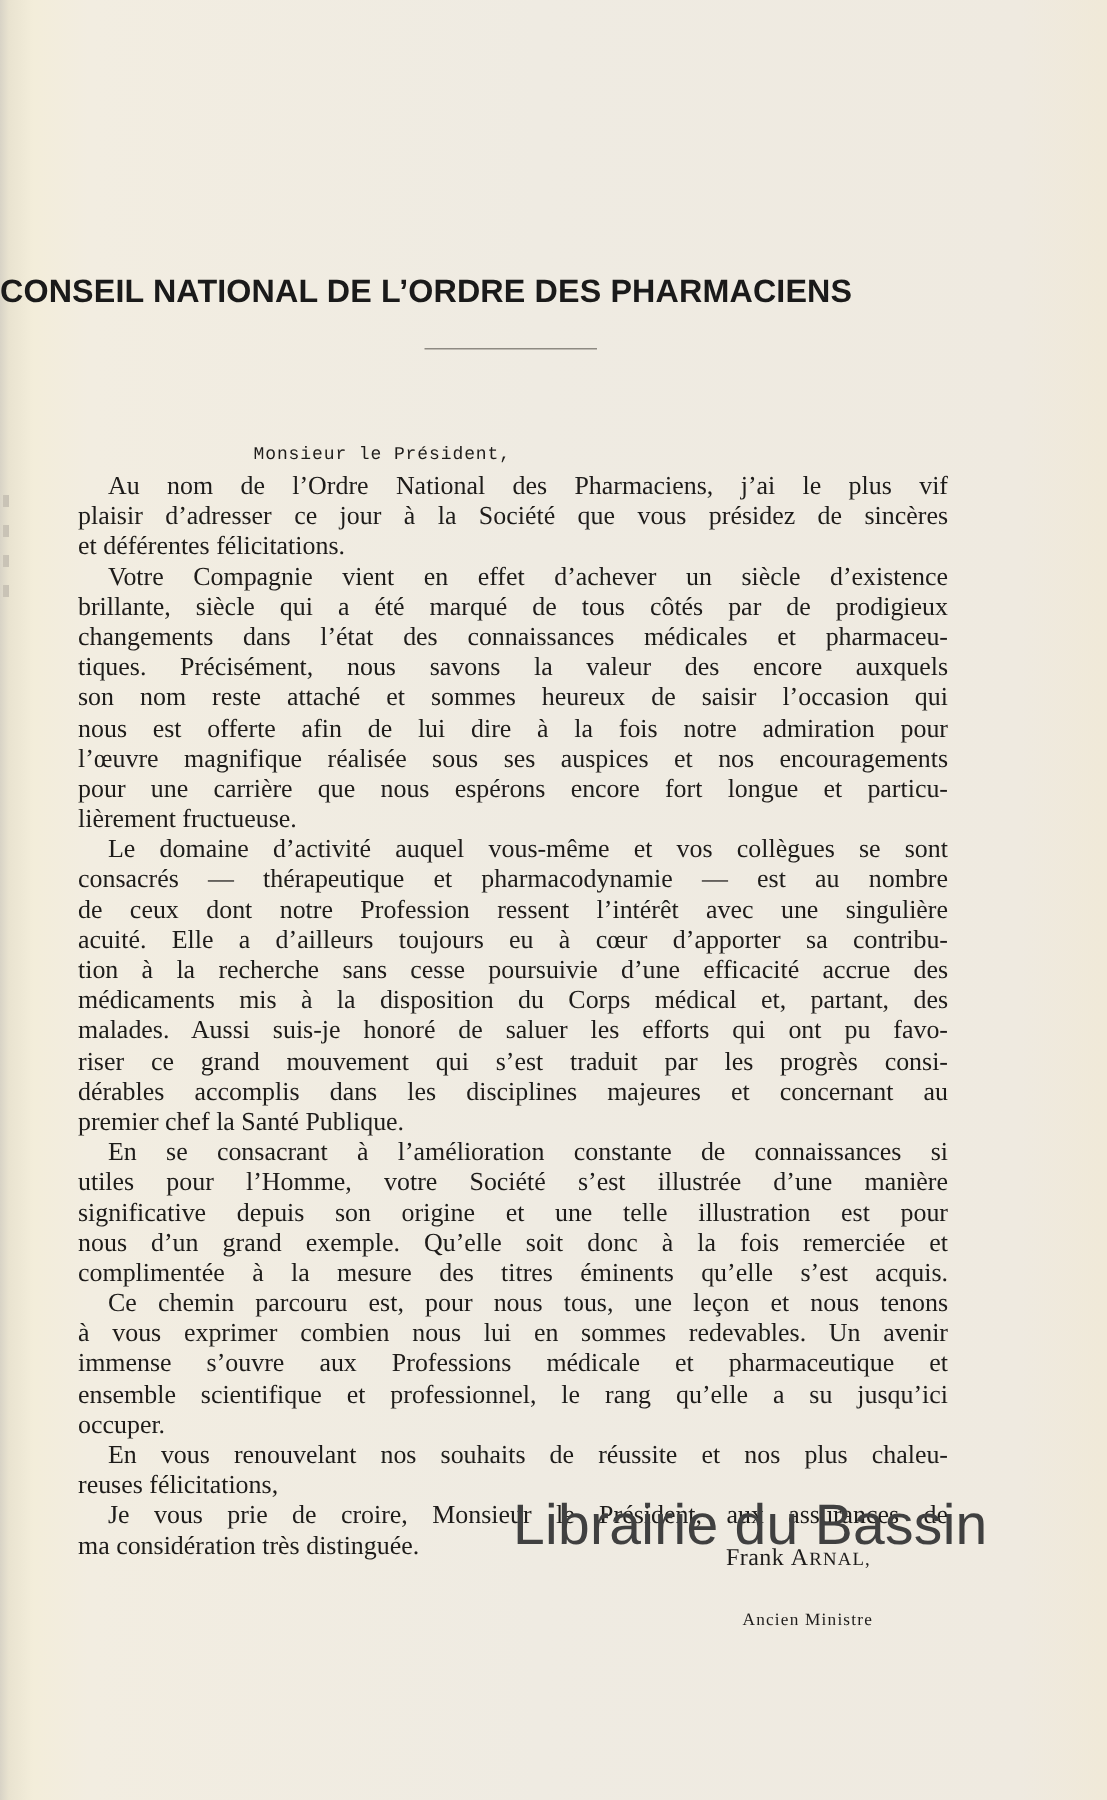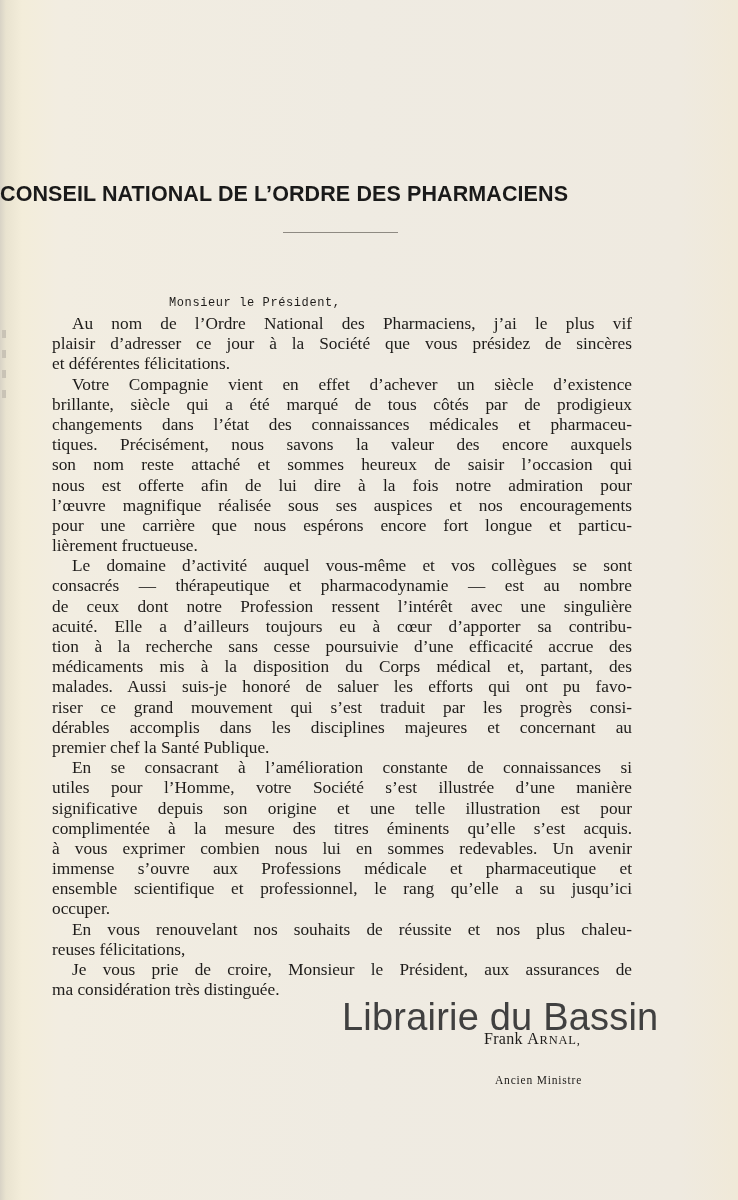--- a/index.html
+++ b/index.html
@@ -152,21 +152,23 @@
       <span class="line">acuité. Elle a d’ailleurs toujours eu à cœur d’apporter sa contribu-</span>
       <span class="line">tion à la recherche sans cesse poursuivie d’une efficacité accrue des</span>
       <span class="line">médicaments mis à la disposition du Corps médical et, partant, des</span>
       <span class="line">malades. Aussi suis-je honoré de saluer les efforts qui ont pu favo-</span>
       <span class="line">riser ce grand mouvement qui s’est traduit par les progrès consi-</span>
       <span class="line">dérables accomplis dans les disciplines majeures et concernant au</span>
       <span class="line last">premier chef la Santé Publique.</span>
       <span class="line indent">En se consacrant à l’amélioration constante de connaissances si</span>
       <span class="line">utiles pour l’Homme, votre Société s’est illustrée d’une manière</span>
       <span class="line">significative depuis son origine et une telle illustration est pour</span>
+      <span class="line">nous d’un grand exemple. Qu’elle soit donc à la fois remerciée et</span>
       <span class="line">complimentée à la mesure des titres éminents qu’elle s’est acquis.</span>
+      <span class="line indent">Ce chemin parcouru est, pour nous tous, une leçon et nous tenons</span>
       <span class="line">à vous exprimer combien nous lui en sommes redevables. Un avenir</span>
       <span class="line">immense s’ouvre aux Professions médicale et pharmaceutique et</span>
       <span class="line">ensemble scientifique et professionnel, le rang qu’elle a su jusqu’ici</span>
       <span class="line last">occuper.</span>
       <span class="line indent">En vous renouvelant nos souhaits de réussite et nos plus chaleu-</span>
       <span class="line last">reuses félicitations,</span>
       <span class="line indent">Je vous prie de croire, Monsieur le Président, aux assurances de</span>
       <span class="line last">ma considération très distinguée.</span>
     </div>
 

